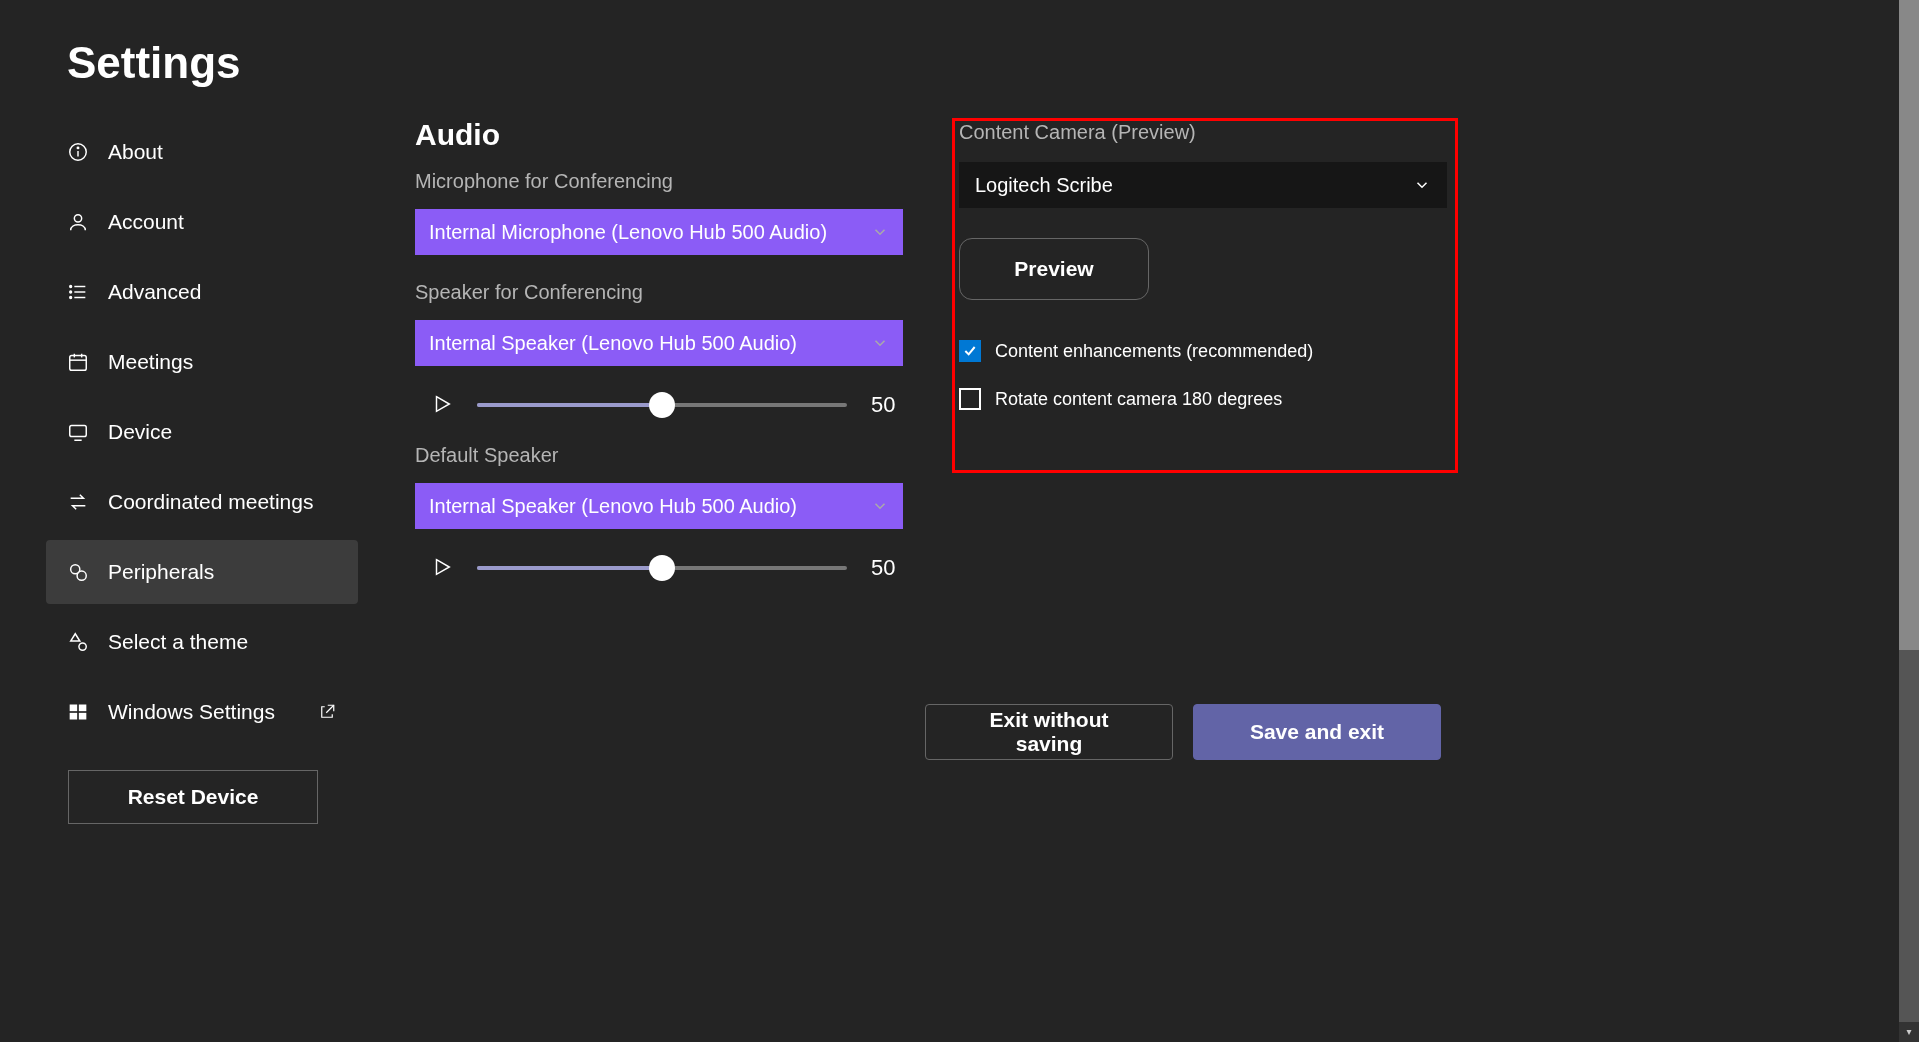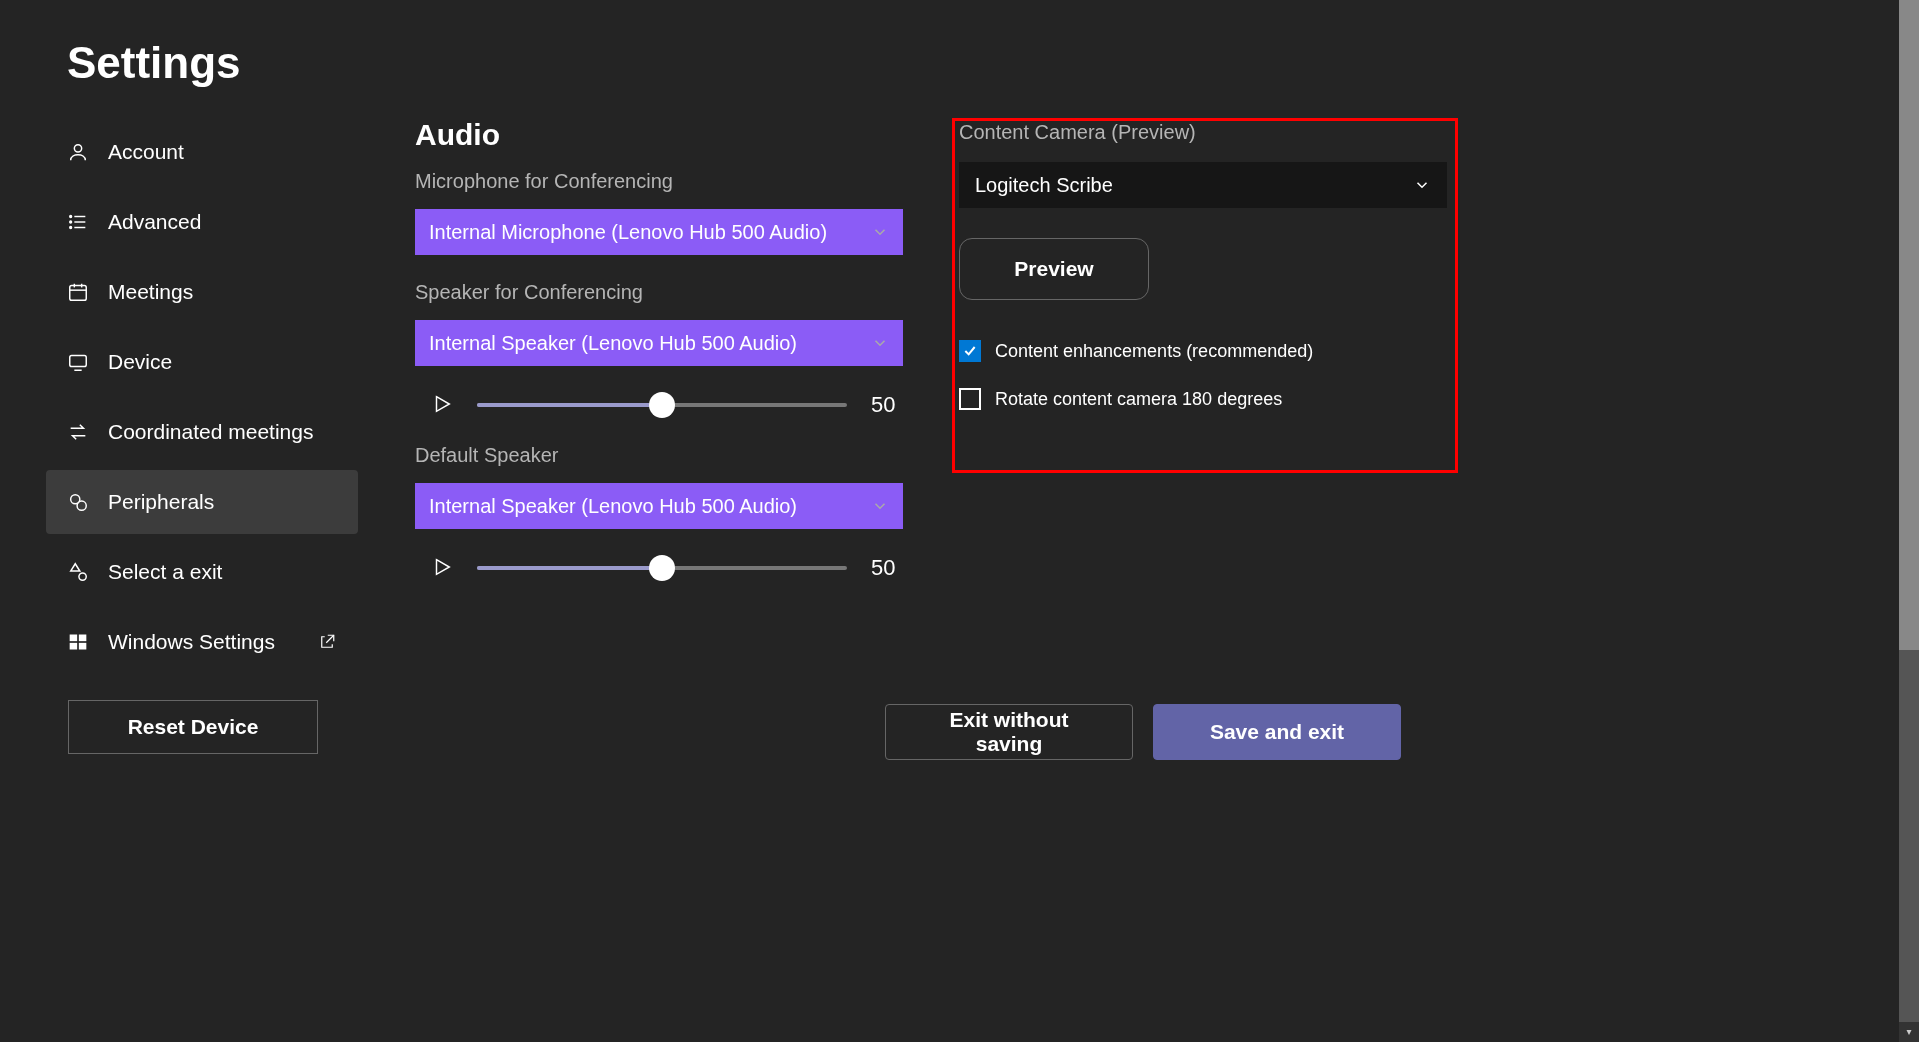--- a/index.html
+++ b/index.html
@@ -231,21 +231,21 @@
     align-items: center;
     justify-content: center;
     cursor: pointer;
   }
   .checkbox.checked {
     background: #0078d4;
     border-color: #0078d4;
   }
   .footer {
     position: absolute;
-    left: 885px;
+    left: 925px;
     top: 704px;
     display: flex;
     gap: 20px;
   }
   .footer button {
     height: 56px;
     border-radius: 4px;
     font-size: 21px;
     font-weight: 600;
     cursor: pointer;
@@ -262,20 +262,30 @@
   }
   .footer .secondary { width: 248px; }
   svg { display: block; }
 </style>
 </head>
 <body>
 
 <h1 class="page-title">Settings</h1>
 
 <nav class="sidebar">
+  <div class="nav-item">
+    <span class="nav-icon">
+      <svg viewBox="0 0 24 24" width="22" height="22" fill="none" stroke="currentColor" stroke-width="1.6">
+          <circle cx="12" cy="12" r="9"></circle>
+          <line x1="12" y1="11" x2="12" y2="17"></line>
+          <circle cx="12" cy="7.5" r="0.8" fill="currentColor"></circle>
+        </svg>
+    </span>
+    <span class="nav-label">About</span>
+  </div>
   <div class="nav-item">
     <span class="nav-icon">
       <svg viewBox="0 0 24 24" width="22" height="22" fill="none" stroke="currentColor" stroke-width="1.6">
           <circle cx="12" cy="8" r="4"></circle>
           <path d="M4 21c0-4 4-6 8-6s8 2 8 6"></path>
         </svg>
     </span>
     <span class="nav-label">Account</span>
   </div>
   <div class="nav-item">
@@ -329,21 +339,21 @@
     </span>
     <span class="nav-label">Peripherals</span>
   </div>
   <div class="nav-item">
     <span class="nav-icon">
       <svg viewBox="0 0 24 24" width="22" height="22" fill="none" stroke="currentColor" stroke-width="1.6">
           <path d="M4 11 L9 3 L14 11 Z"></path>
           <circle cx="17" cy="17" r="4"></circle>
         </svg>
     </span>
-    <span class="nav-label">Select a exit</span>
+    <span class="nav-label">Select a theme</span>
   </div>
   <div class="nav-item">
     <span class="nav-icon">
       <svg viewBox="0 0 24 24" width="20" height="20" fill="currentColor">
           <rect x="2" y="3" width="9" height="8"></rect>
           <rect x="13" y="3" width="9" height="8"></rect>
           <rect x="2" y="13" width="9" height="8"></rect>
           <rect x="13" y="13" width="9" height="8"></rect>
         </svg>
     </span>

